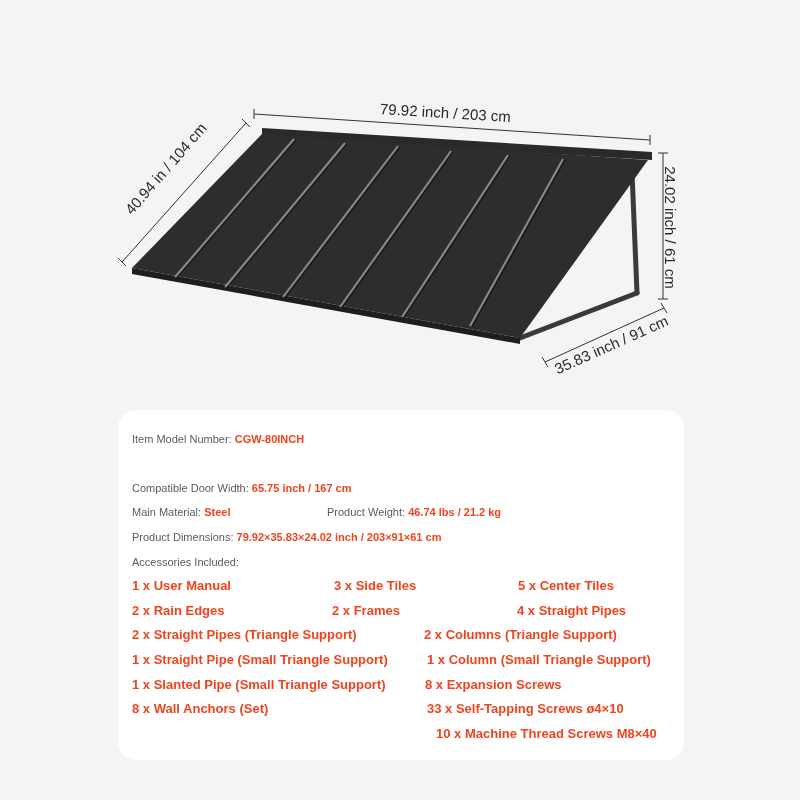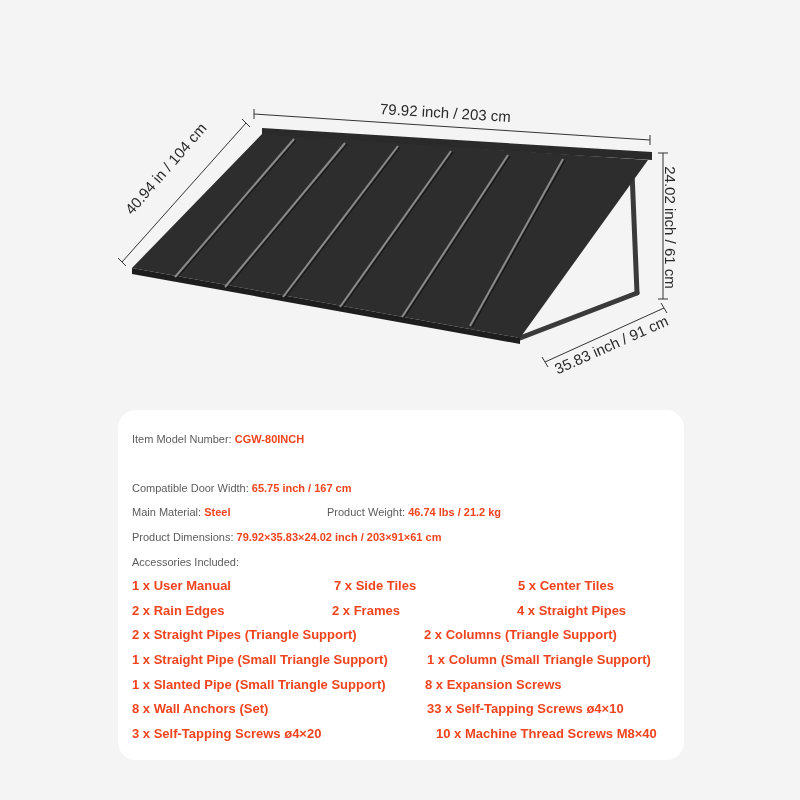--- a/index.html
+++ b/index.html
@@ -99,34 +99,33 @@
   </div>
   <div class="spec-row" style="top:93px; left:209px;">
     <span>Product Weight: </span><span class="val">46.74 lbs / 21.2 kg</span>
   </div>
   <div class="spec-row" style="top:118px;">
     <span>Product Dimensions: </span><span class="val">79.92×35.83×24.02 inch / 203×91×61 cm</span>
   </div>
   <div class="spec-row" style="top:143px;">Accessories Included:</div>
 
   <div class="acc" style="left:14px;  top:167px;">1 x User Manual</div>
-  <div class="acc" style="left:216px; top:167px;">7 x Side Tiles</div>
+  <div class="acc" style="left:216px; top:167px;">3 x Side Tiles</div>
   <div class="acc" style="left:400px; top:167px;">5 x Center Tiles</div>
 
   <div class="acc" style="left:14px;  top:192px;">2 x Rain Edges</div>
   <div class="acc" style="left:214px; top:192px;">2 x Frames</div>
   <div class="acc" style="left:399px; top:192px;">4 x Straight Pipes</div>
 
   <div class="acc" style="left:14px;  top:216px;">2 x Straight Pipes (Triangle Support)</div>
   <div class="acc" style="left:306px; top:216px;">2 x Columns (Triangle Support)</div>
 
   <div class="acc" style="left:14px;  top:241px;">1 x Straight Pipe (Small Triangle Support)</div>
   <div class="acc" style="left:309px; top:241px;">1 x Column (Small Triangle Support)</div>
 
   <div class="acc" style="left:14px;  top:266px;">1 x Slanted Pipe (Small Triangle Support)</div>
   <div class="acc" style="left:307px; top:266px;text-align:center;">8 x Expansion Screws</div>
 
   <div class="acc" style="left:14px;  top:290px;">8 x Wall Anchors (Set)</div>
   <div class="acc" style="left:309px; top:290px;">33 x Self-Tapping Screws ø4×10</div>
 
-  <div class="acc" style="left:14px;  top:315px;">3 x Self-Tapping Screws ø4×20</div>
   <div class="acc" style="left:318px; top:315px;">10 x Machine Thread Screws M8×40</div>
 </div>
 
 </body></html>

